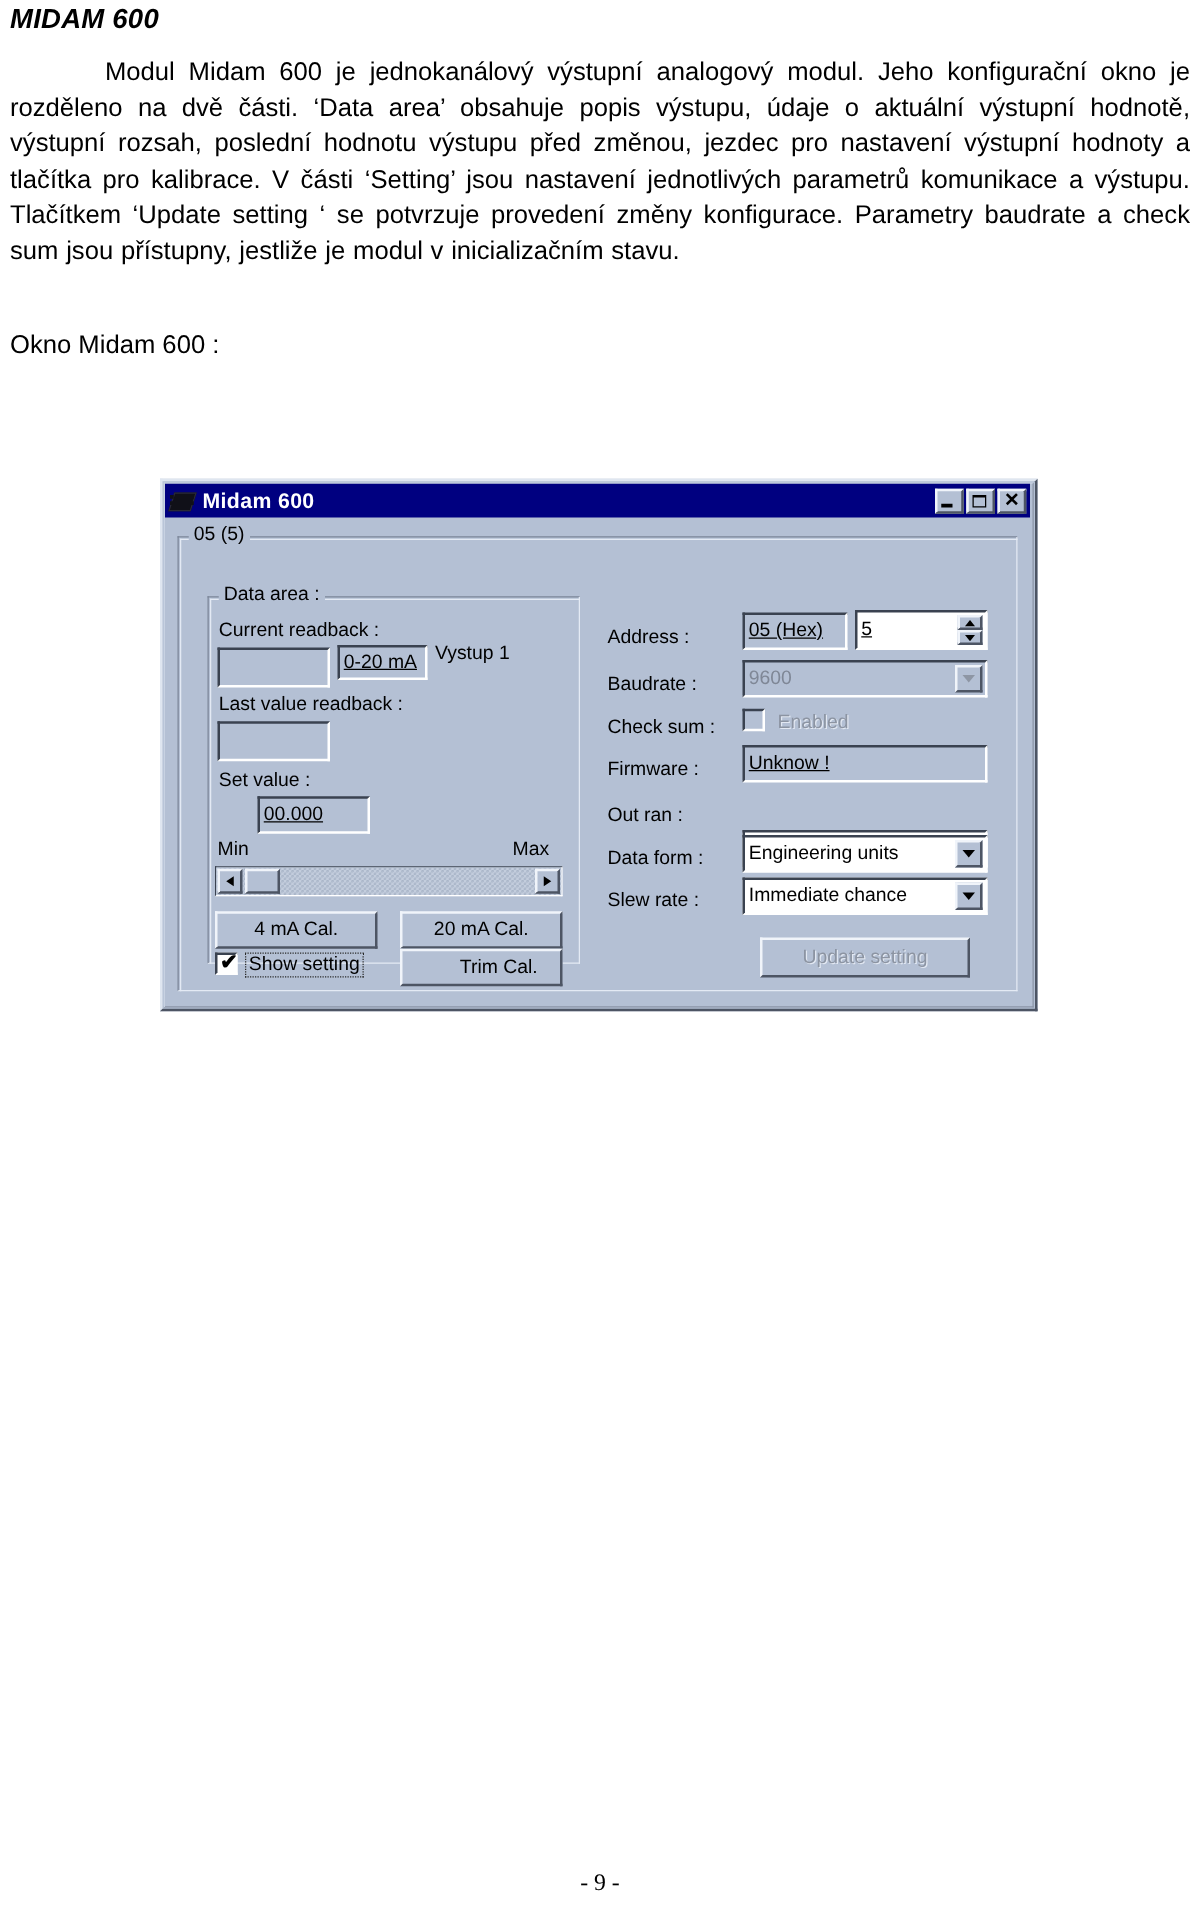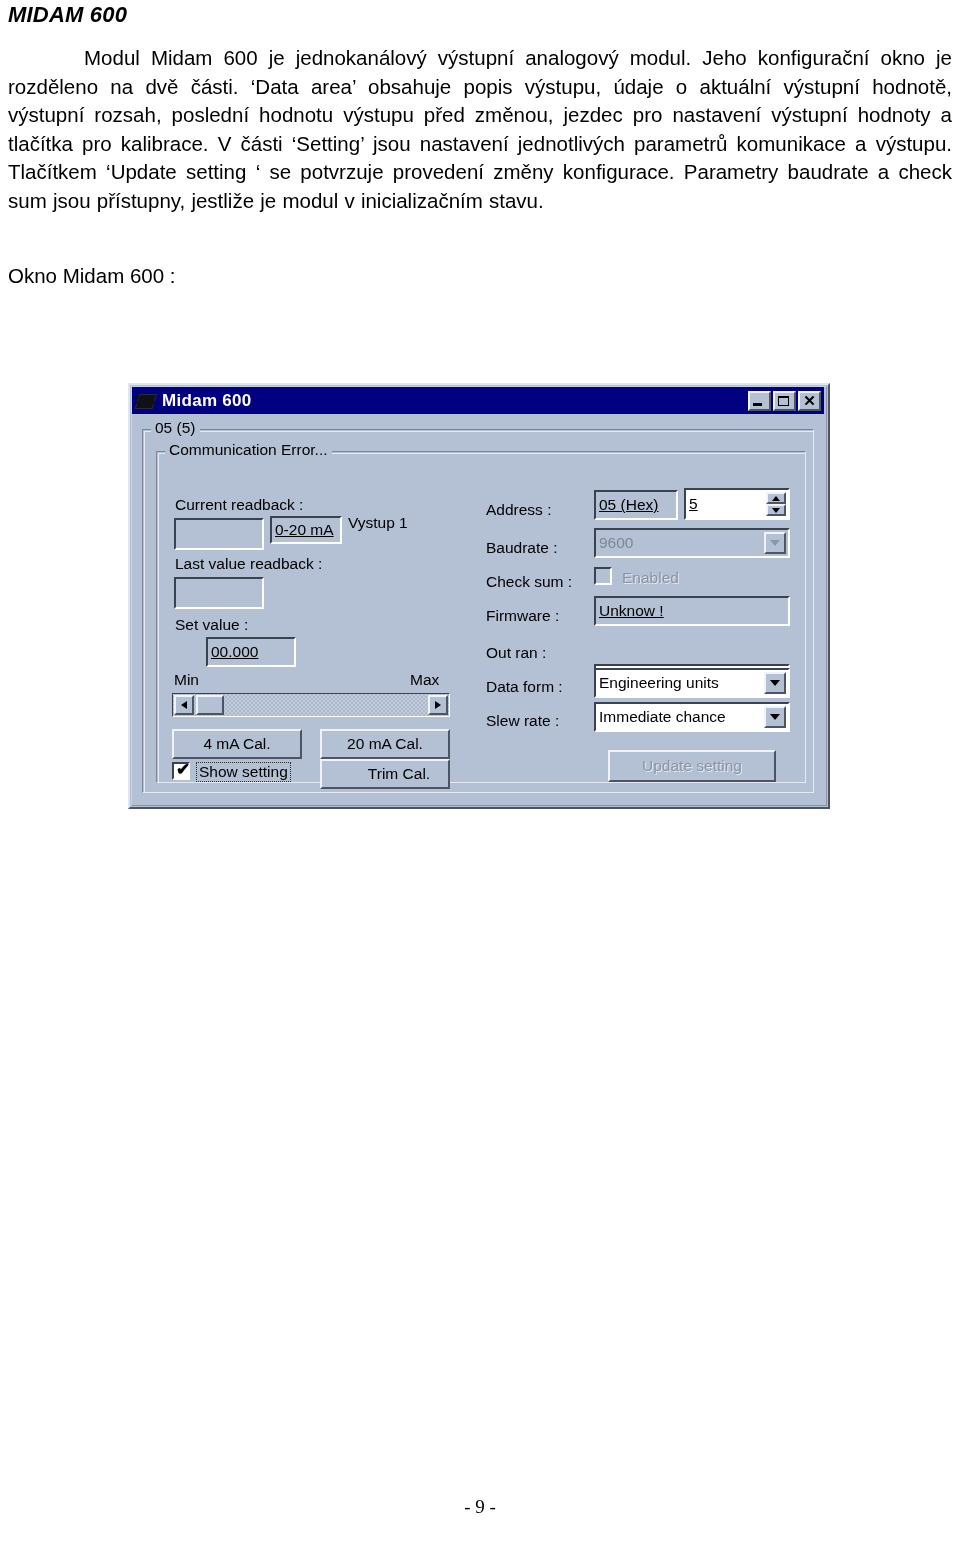--- a/index.html
+++ b/index.html
@@ -431,24 +431,24 @@
         <span class="tbtn">
             <span class="close-g">✕</span>
           </span>
       </span>
     </div>
 
     <div class="grp" style="left:12px; top:44px; width:672px; height:364px;">
       <span class="grp-label">05 (5)</span>
     </div>
 
-    <div class="grp" style="left:26px; top:66px; width:650px; height:332px;">
-      <span class="grp-label">Communication Error...</span>
-    </div>
-
+
+    <div class="grp" style="left:36px; top:92px; width:298px; height:294px;">
+      <span class="grp-label">Data area :</span>
+    </div>
 
     <div class="lbl" style="left:45px; top:111px;">Current readback :</div>
 
     <div class="field" style="left:44px; top:133px; width:90px; height:32px;"></div>
 
     <div class="field" style="left:140px; top:131px; width:72px; height:28px;">0-20 mA</div>
 
     <div class="lbl" style="left:218px; top:129px;">Vystup 1</div>
 
     <div class="lbl" style="left:45px; top:170px;">Last value readback :</div>

